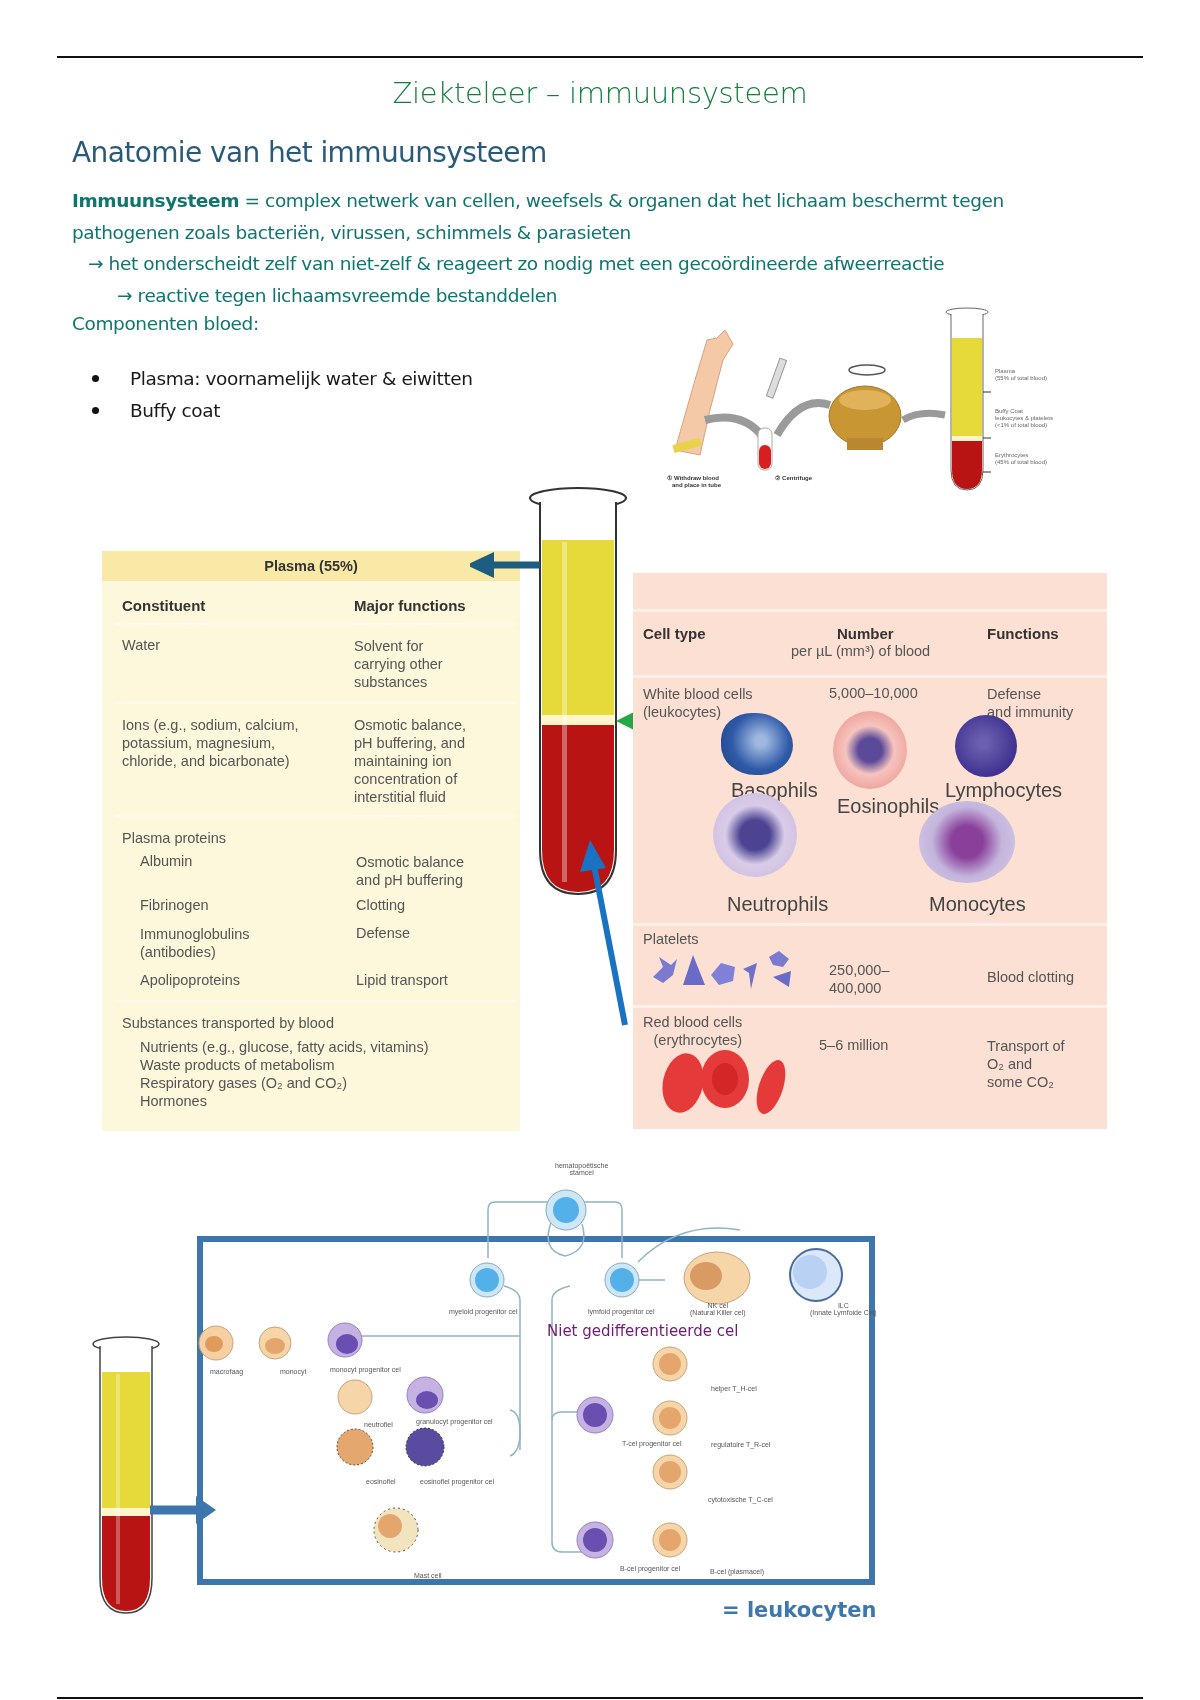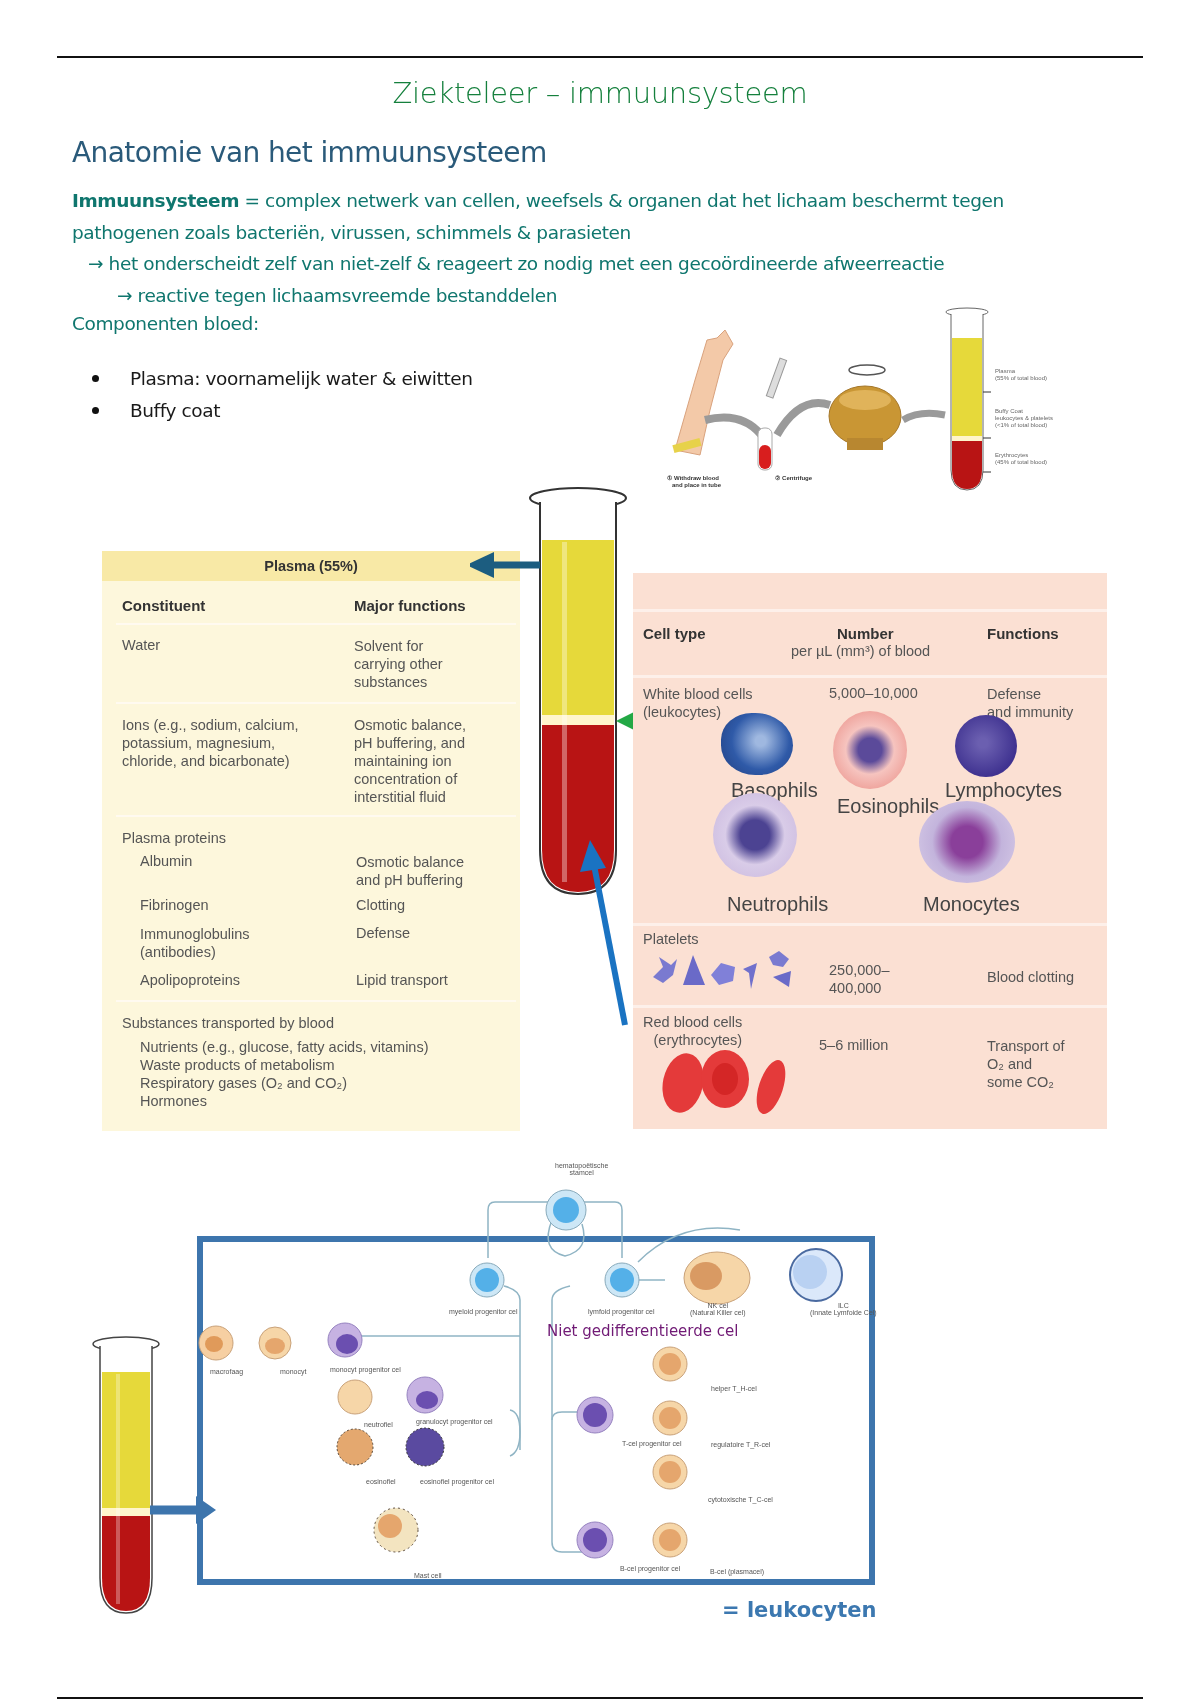--- a/index.html
+++ b/index.html
@@ -211,21 +211,21 @@
 
   <div class="cell-shape" style="left:88px; top:140px; width:72px; height:62px; background:radial-gradient(circle at 55% 45%, #9fb8e0 10%, #2f5aa8 55%, #213f80 100%); border-radius:45% 55% 50% 50%;"></div>
   <span class="cell-label" style="left:98px; top:206px;">Basophils</span>
   <div class="cell-shape" style="left:200px; top:138px; width:74px; height:78px; background:radial-gradient(circle, #5b4a9a 22%, #f6c4bf 45%, #e9887f 100%);"></div>
   <span class="cell-label" style="left:204px; top:222px;">Eosinophils</span>
   <div class="cell-shape" style="left:322px; top:142px; width:62px; height:62px; background:radial-gradient(circle at 45% 45%, #6b5fb0 10%, #3f3290 70%, #5a4ea8 100%);"></div>
   <span class="cell-label" style="left:312px; top:206px;">Lymphocytes</span>
   <div class="cell-shape" style="left:80px; top:220px; width:84px; height:84px; background:radial-gradient(circle, #4c4392 25%, #d9cce8 50%, #c8b6dd 100%);"></div>
   <span class="cell-label" style="left:94px; top:320px;">Neutrophils</span>
   <div class="cell-shape" style="left:286px; top:228px; width:96px; height:82px; background:radial-gradient(circle at 50% 50%, #8a3f9a 25%, #c3b4dc 55%, #d8cde8 100%);"></div>
-  <span class="cell-label" style="left:290px; top:320px;text-align:center;">Monocytes</span>
+  <span class="cell-label" style="left:296px; top:320px;text-align:center;">Monocytes</span>
 
   <div class="ct-sep" style="top:350px;"></div>
   <span class="abs" style="left:10px; top:358px;">Platelets</span>
   <svg class="abs" style="left:12px; top:374px;" width="160" height="44" viewBox="0 0 160 44">
     <polygon points="8,30 18,20 14,10 26,18 32,12 28,28 18,36" fill="#7a7ad0"></polygon>
     <polygon points="38,38 48,8 60,38" fill="#6a6ac8"></polygon>
     <polygon points="66,28 76,16 90,20 88,34 74,38" fill="#8080d8"></polygon>
     <polygon points="98,22 112,16 106,42 104,26" fill="#7070cc"></polygon>
     <polygon points="124,10 134,4 144,12 138,20 128,18" fill="#7a7ad0"></polygon>
     <polygon points="128,30 146,24 144,40" fill="#6a6ac8"></polygon>

